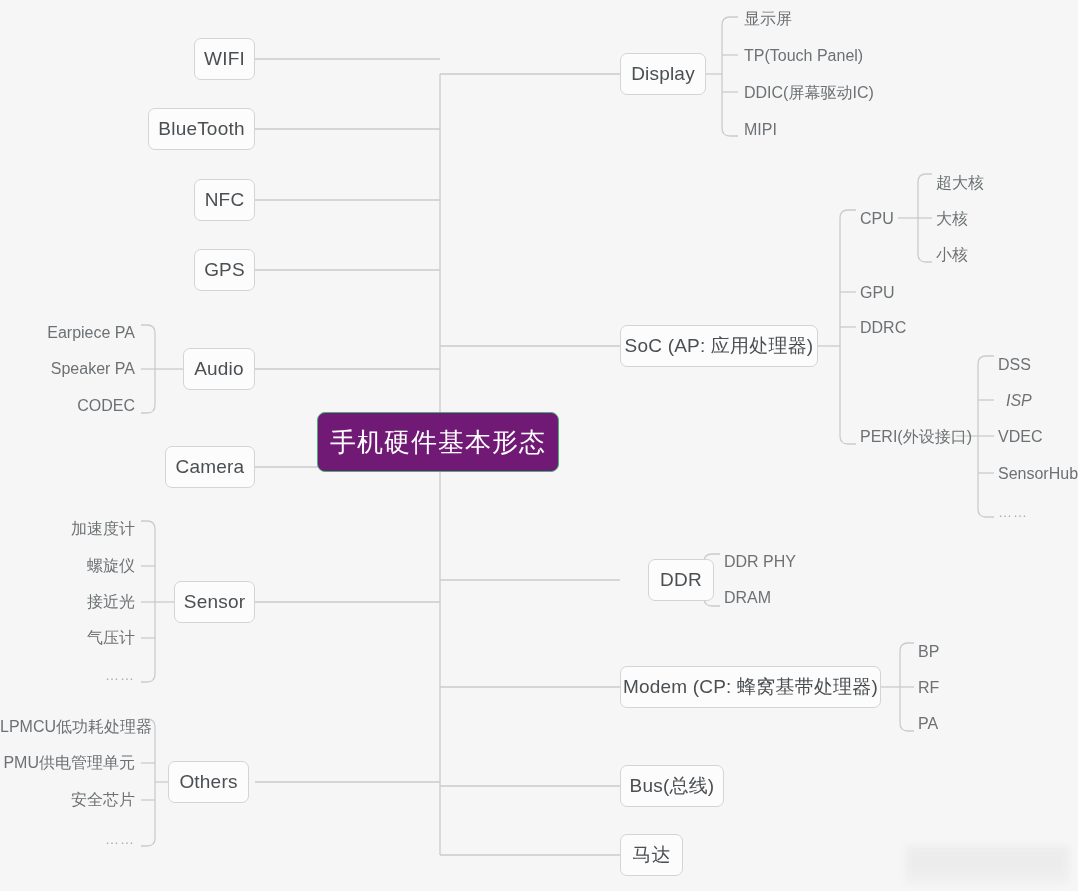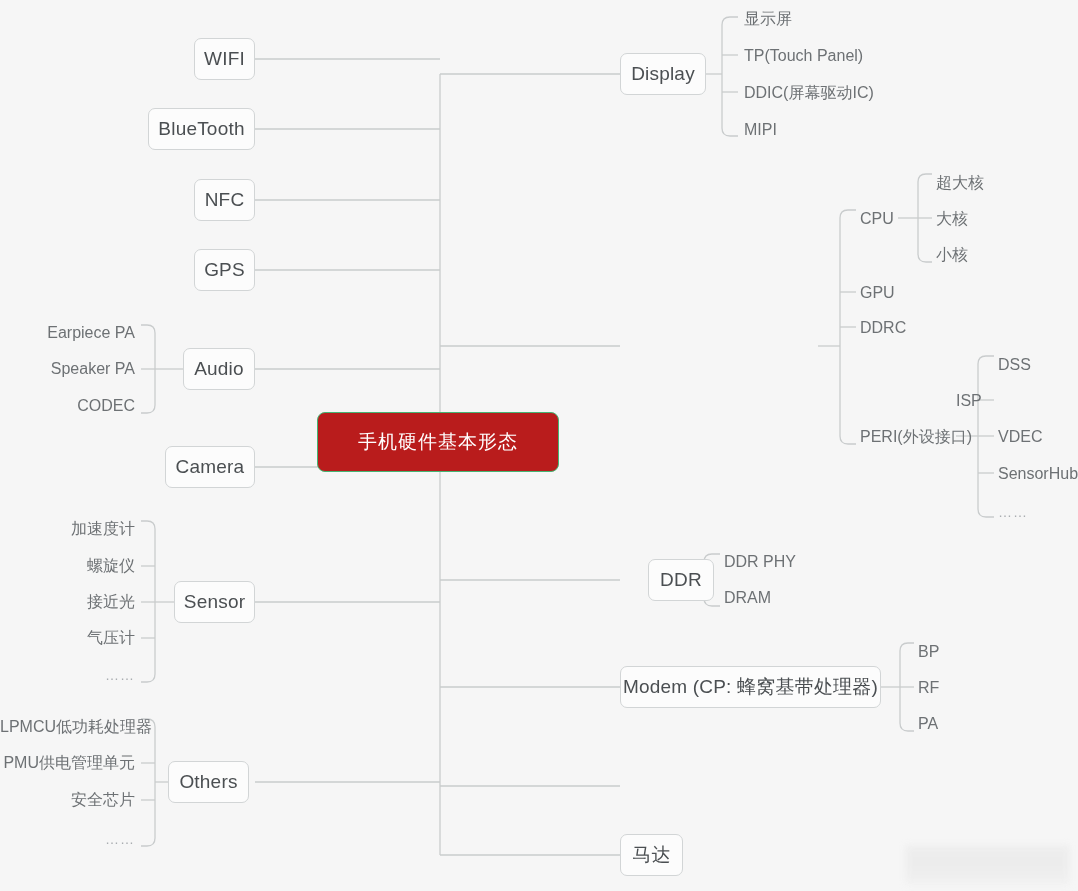--- a/index.html
+++ b/index.html
@@ -43,29 +43,29 @@
     white-space: nowrap;
     font-size: 19px;
     letter-spacing: .2px;
     box-shadow: 0 0 0 rgba(0,0,0,0);
   }
 
   
   .root {
     position: absolute;
     box-sizing: border-box;
-    background: #b91c1c;
+    background: #701a75;
     border: 1px solid #46b473;
     border-radius: 8px;
     color: #ffffff;
     display: flex;
     align-items: center;
     justify-content: center;
     white-space: nowrap;
-    font-size: 19px;
+    font-size: 26px;
     letter-spacing: 1px;
   }
 
   
   .leaf {
     position: absolute;
     color: #6d7174;
     font-size: 16px;
     white-space: nowrap;
     line-height: 1;
@@ -200,44 +200,46 @@
   <div class="leaf l" style="left:0px; top:630px; width:135px;">气压计</div>
   <div class="leaf l dots" style="left:0px; top:668px; width:135px;">……</div>
 
   <div class="leaf l" style="left:0px; top:719px; width:135px;">LPMCU低功耗处理器</div>
   <div class="leaf l" style="left:0px; top:755px; width:135px;">PMU供电管理单元</div>
   <div class="leaf l" style="left:0px; top:792px; width:135px;">安全芯片</div>
   <div class="leaf l dots" style="left:0px; top:832px; width:135px;">……</div>
 
   <div class="node" style="left:620px; top:53px; width:86px; height:42px;">Display</div>
 
+  <div class="node" style="left:620px; top:325px; width:198px; height:42px;">SoC (AP: 应用处理器)</div>
 
   <div class="node" style="left:620px; top:559px; width:66px; height:42px;margin-left:28px;">DDR</div>
 
   <div class="node" style="left:620px; top:666px; width:261px; height:42px;">Modem (CP: 蜂窝基带处理器)</div>
 
+  <div class="node" style="left:620px; top:765px; width:104px; height:42px;">Bus(总线)</div>
 
   <div class="node" style="left:620px; top:834px; width:63px; height:42px;">马达</div>
 
   <div class="leaf r" style="left:744px; top:11px;">显示屏</div>
   <div class="leaf r" style="left:744px; top:48px;">TP(Touch Panel)</div>
   <div class="leaf r" style="left:744px; top:85px;">DDIC(屏幕驱动IC)</div>
   <div class="leaf r" style="left:744px; top:122px;">MIPI</div>
 
   <div class="leaf r" style="left:860px; top:211px;">CPU</div>
   <div class="leaf r" style="left:860px; top:285px;">GPU</div>
   <div class="leaf r" style="left:860px; top:320px;">DDRC</div>
   <div class="leaf r" style="left:860px; top:429px;">PERI(外设接口)</div>
 
   <div class="leaf r" style="left:936px; top:175px;">超大核</div>
   <div class="leaf r" style="left:936px; top:211px;">大核</div>
   <div class="leaf r" style="left:936px; top:247px;font-family:Liberation Serif, serif;">小核</div>
 
   <div class="leaf r" style="left:998px; top:357px;">DSS</div>
-  <div class="leaf r" style="left:956px; top:393px;">ISP</div>
+  <div class="leaf r" style="left:1006px; top:393px;font-style:italic;">ISP</div>
   <div class="leaf r" style="left:998px; top:429px;">VDEC</div>
   <div class="leaf r" style="left:998px; top:466px;">SensorHub</div>
   <div class="leaf r dots" style="left:998px; top:505px;">……</div>
 
   <div class="leaf r" style="left:724px; top:554px;">DDR PHY</div>
   <div class="leaf r" style="left:724px; top:590px;">DRAM</div>
 
   <div class="leaf r" style="left:918px; top:644px;">BP</div>
   <div class="leaf r" style="left:918px; top:680px;">RF</div>
   <div class="leaf r" style="left:918px; top:716px;">PA</div>

